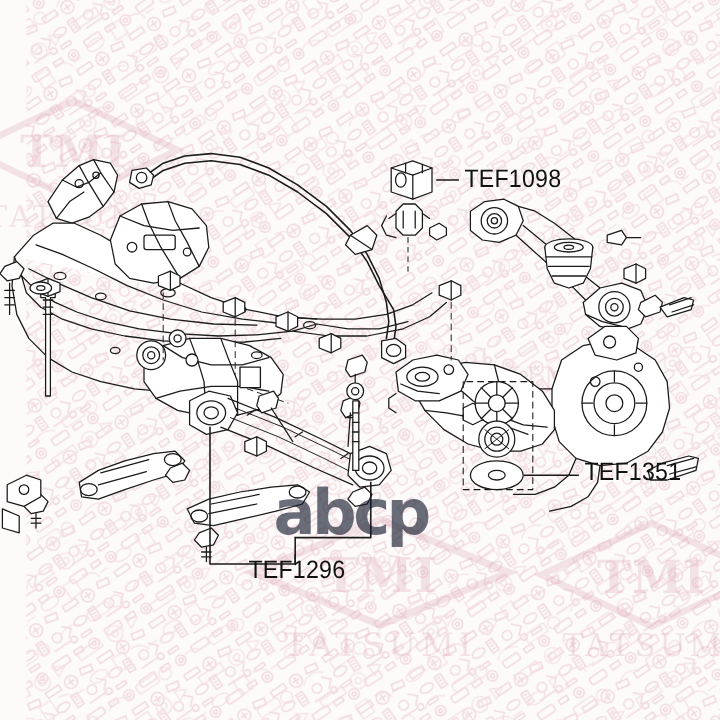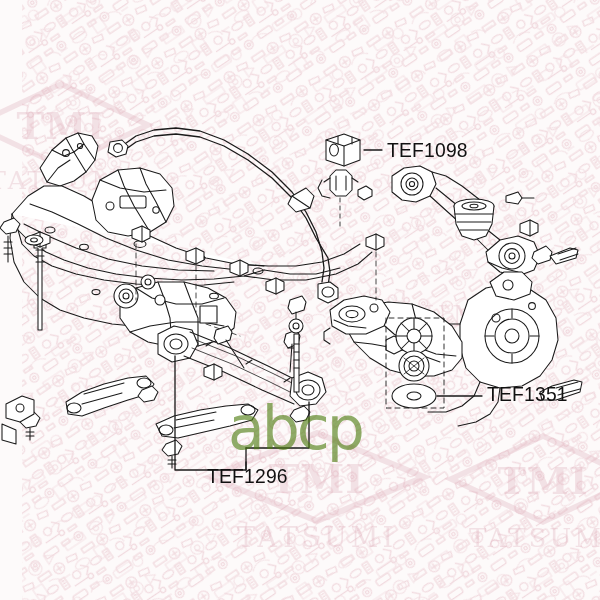--- a/index.html
+++ b/index.html
@@ -11,22 +11,22 @@
   
   .bg-pattern{position:absolute;inset:0;opacity:.55;}
   .bg-pattern svg{width:100%;height:100%;display:block;}
 
   
   .tmi-mark{position:absolute;opacity:.30;pointer-events:none;}
   .tmi-mark svg{display:block;}
 
   
   .abcp{position:absolute;left:228px;top:392px;width:190px;height:72px;
-        font-family:"DejaVu Sans",sans-serif;font-weight:400;font-size:60px;
-        letter-spacing:-3px;color:#4d7c0f;opacity:.62;line-height:72px;}
+        font-family:"DejaVu Sans",sans-serif;font-weight:700;font-size:52px;
+        letter-spacing:-3px;color:#0f172a;opacity:.62;line-height:72px;}
 
   
   .drawing{position:absolute;inset:0;}
   .drawing svg{display:block;width:600px;height:600px;}
 
   
   .label{position:absolute;color:#111;font-size:21px;letter-spacing:.2px;
          font-family:"Liberation Sans","DejaVu Sans",sans-serif;
          white-space:nowrap;font-stretch:condensed;transform:scaleX(.92);
          transform-origin:left center;}

